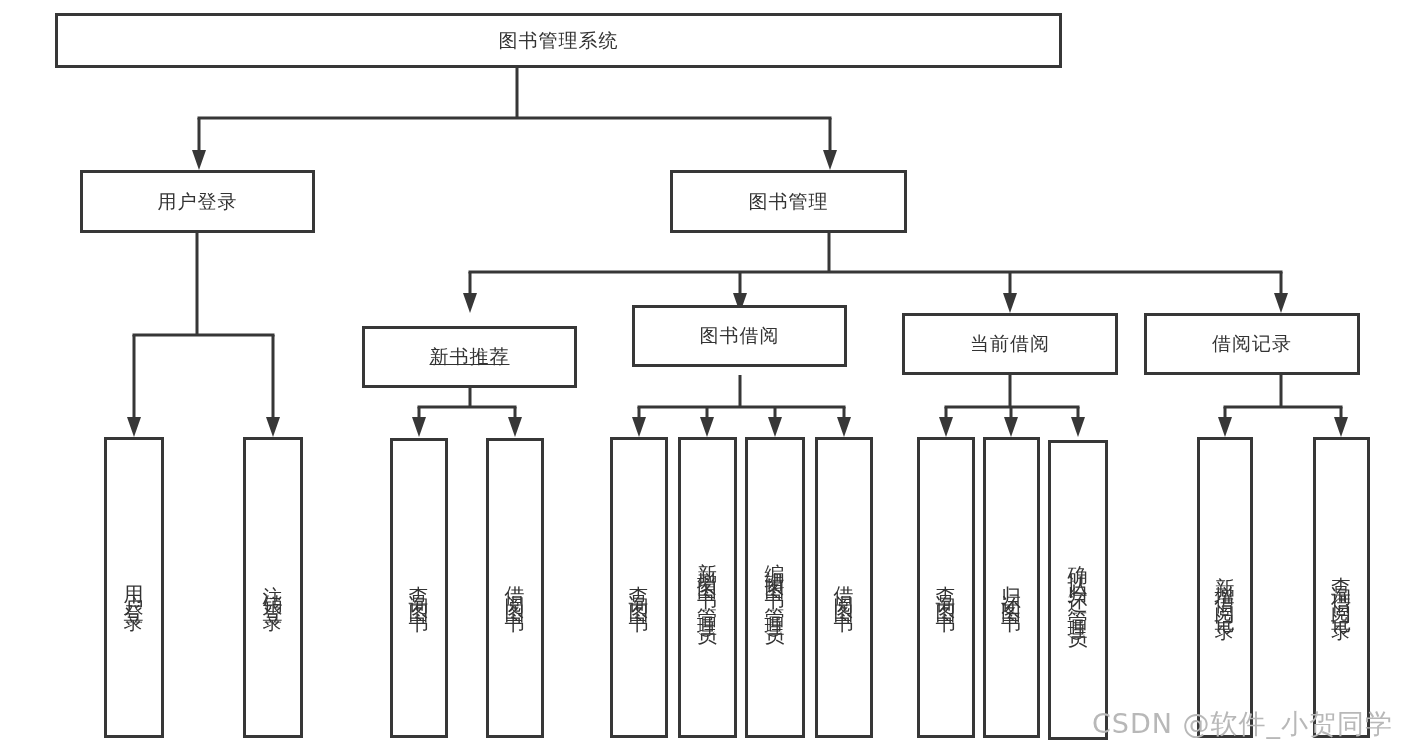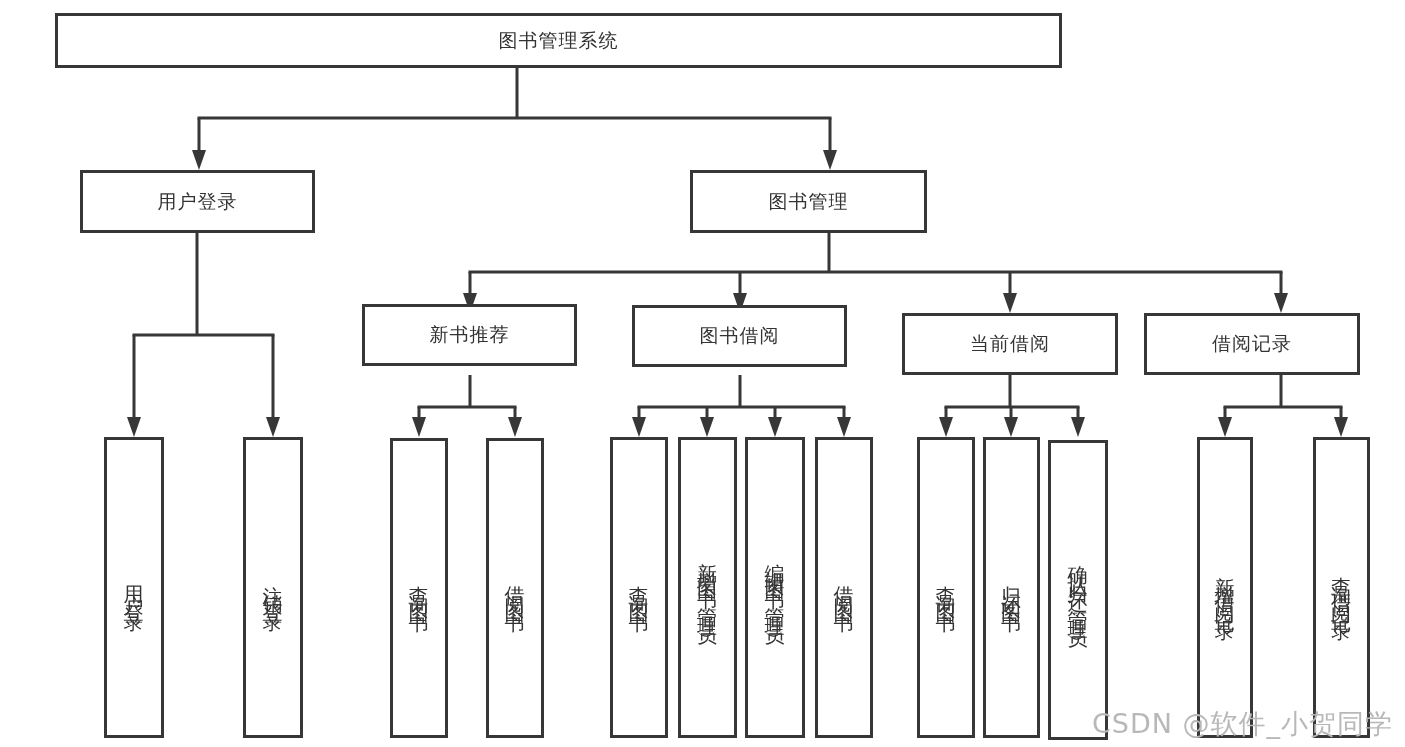--- a/index.html
+++ b/index.html
@@ -71,23 +71,23 @@
       <polygon points="1004,417 1018,417 1011,437"></polygon>
       <polygon points="1071,417 1085,417 1078,437"></polygon>
       <polygon points="1218,417 1232,417 1225,437"></polygon>
       <polygon points="1334,417 1348,417 1341,437"></polygon>
     </g>
   </svg>
 
   <div class="node hnode" style="left:28px;top:13px;width:1007px;height:55px;margin-left:27px;">图书管理系统</div>
 
   <div class="node hnode" style="left:80px;top:170px;width:235px;height:63px;">用户登录</div>
-  <div class="node hnode" style="left:690px;top:170px;width:237px;height:63px;font-family:Liberation Mono, monospace;">图书管理</div>
+  <div class="node hnode" style="left:670px;top:170px;width:237px;height:63px;font-family:Liberation Mono, monospace;">图书管理</div>
 
-  <div class="node hnode" style="left:362px;top:304px;width:215px;height:62px;">新书推荐</div>
+  <div class="node hnode" style="left:362px;top:326px;width:215px;height:62px;text-decoration:underline;">新书推荐</div>
   <div class="node hnode" style="left:632px;top:305px;width:215px;height:62px;">图书借阅</div>
   <div class="node hnode" style="left:902px;top:313px;width:216px;height:62px;">当前借阅</div>
   <div class="node hnode" style="left:1144px;top:313px;width:216px;height:62px;">借阅记录</div>
 
   <div class="node vnode" style="left:104px;top:437px;width:60px;height:301px;">
     <span>用户登录</span>
   </div>
   <div class="node vnode" style="left:243px;top:437px;width:60px;height:301px;">
     <span>注销登录</span>
   </div>

